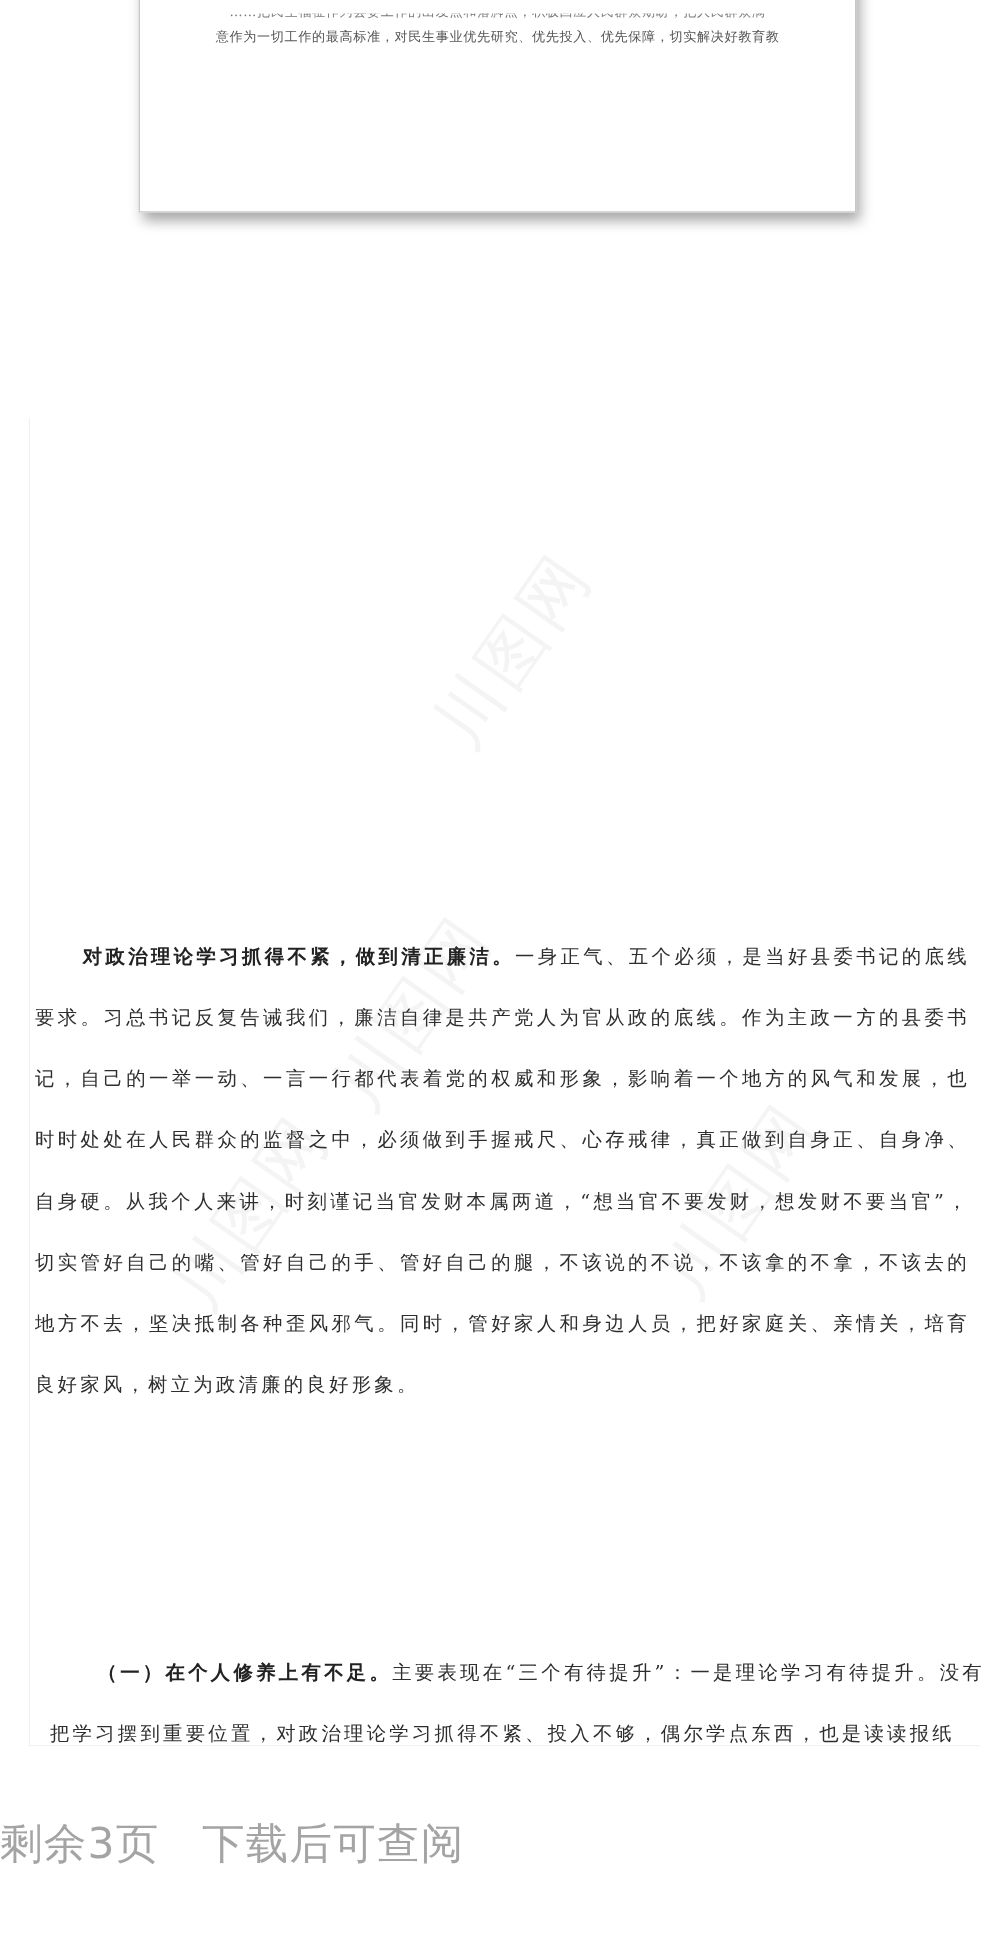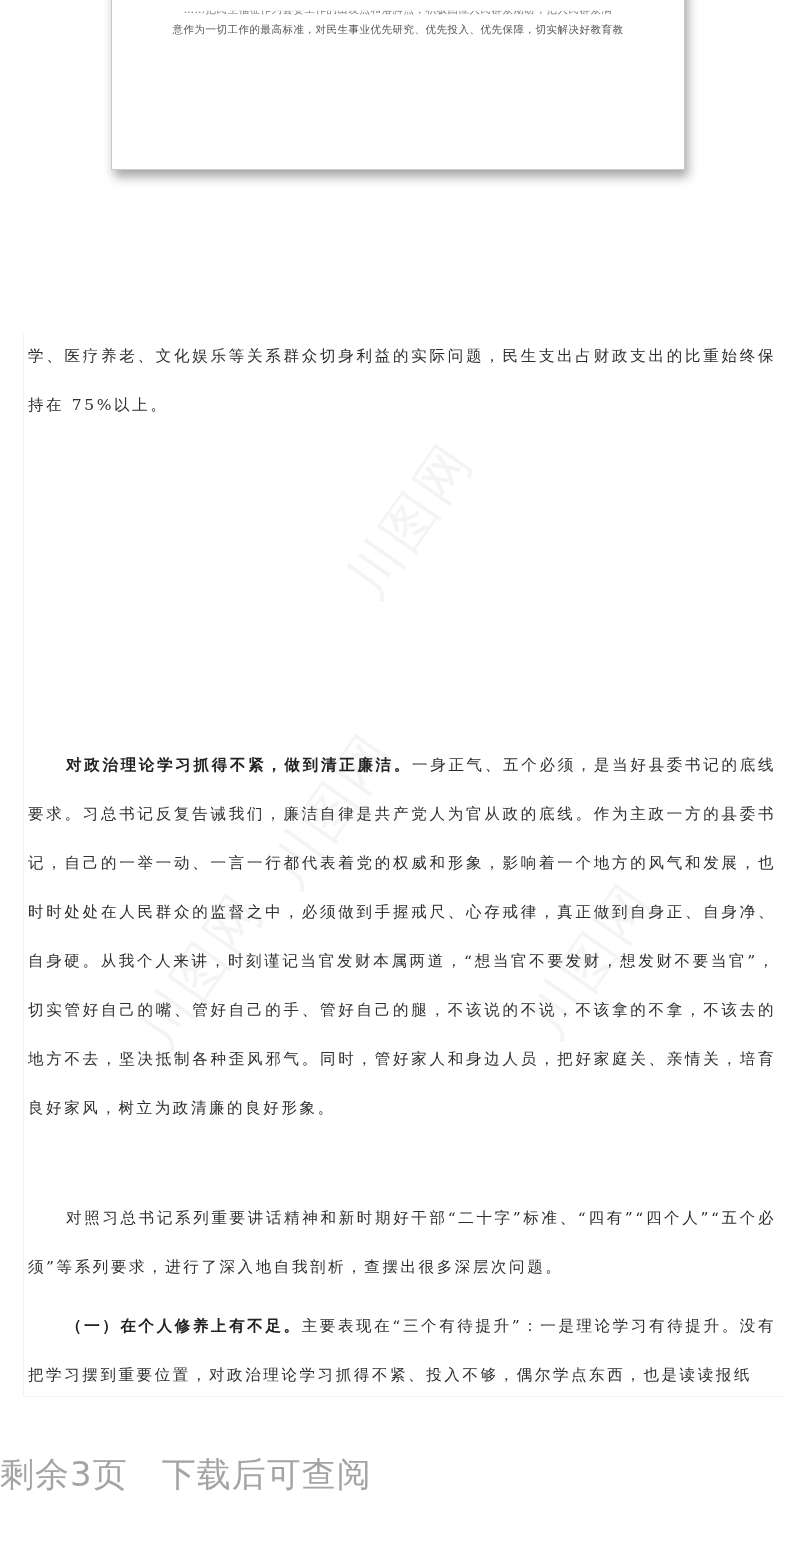--- a/index.html
+++ b/index.html
@@ -91,34 +91,28 @@
   <div class="partial-line line-2">意作为一切工作的最高标准，对民生事业优先研究、优先投入、优先保障，切实解决好教育教</div>
 </div>
 
 <div class="doc-page">
 
   <div class="watermark" style="left:220px; top:440px;">川图网</div>
   <div class="watermark" style="left:90px; top:600px;">川图网</div>
   <div class="watermark" style="left:480px; top:590px;">川图网</div>
   <div class="watermark" style="left:300px; top:150px;">川图网</div>
 
-  <p class="para" style="top:-2px; margin:0;">
-    <span>学、医疗养老、文化娱乐等关系群众切身利益的实际问题，民生支出占财政支出的比重始终保持在 75%以上。</span>
-  </p>
 
 
   <p class="para" style="top:406px; margin:0;">
     <span class="indent"></span><b>对政治理论学习抓得不紧，做到清正廉洁。</b><span>一身正气、五个必须，是当好县委书记的底线要求。习总书记反复告诫我们，廉洁自律是共产党人为官从政的底线。作为主政一方的县委书记，自己的一举一动、一言一行都代表着党的权威和形象，影响着一个地方的风气和发展，也时时处处在人民群众的监督之中，必须做到手握戒尺、心存戒律，真正做到自身正、自身净、自身硬。从我个人来讲，时刻谨记当官发财本属两道，“想当官不要发财，想发财不要当官”，切实管好自己的嘴、管好自己的手、管好自己的腿，不该说的不说，不该拿的不拿，不该去的地方不去，坚决抵制各种歪风邪气。同时，管好家人和身边人员，把好家庭关、亲情关，培育良好家风，树立为政清廉的良好形象。</span>
   </p>
 
 
-  <p class="para" style="top:860px; margin:0;">
-    <span class="indent"></span><span>对照习总书记系列重要讲话精神和新时期好干部“二十字”标准、“四有”“四个人”“五个必须”等系列要求，进行了深入地自我剖析，查摆出很多深层次问题。</span>
-  </p>
 
-  <p class="para" style="top:967px; margin:0;">
+  <p class="para" style="top:967px; margin:12px;">
     <span class="indent"></span><b>（一）在个人修养上有不足。</b><span>主要表现在“三个有待提升”：一是理论学习有待提升。没有把学习摆到重要位置，对政治理论学习抓得不紧、投入不够，偶尔学点东西，也是读读报纸</span>
   </p>
 </div>
 
 <div class="remaining-banner">
   <span>剩余3页</span><span class="gap"></span><span>下载后可查阅</span>
 </div>
 
 </body></html>

